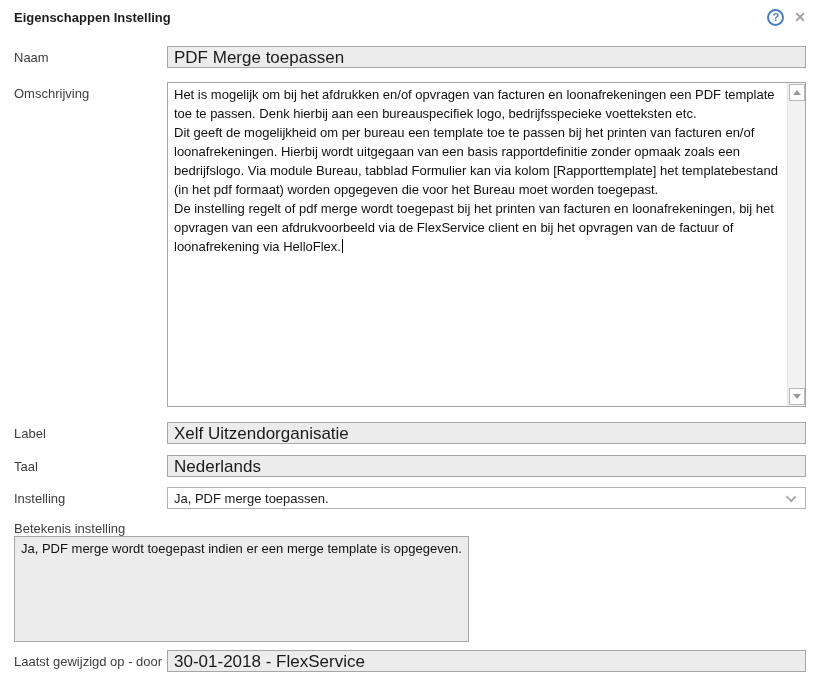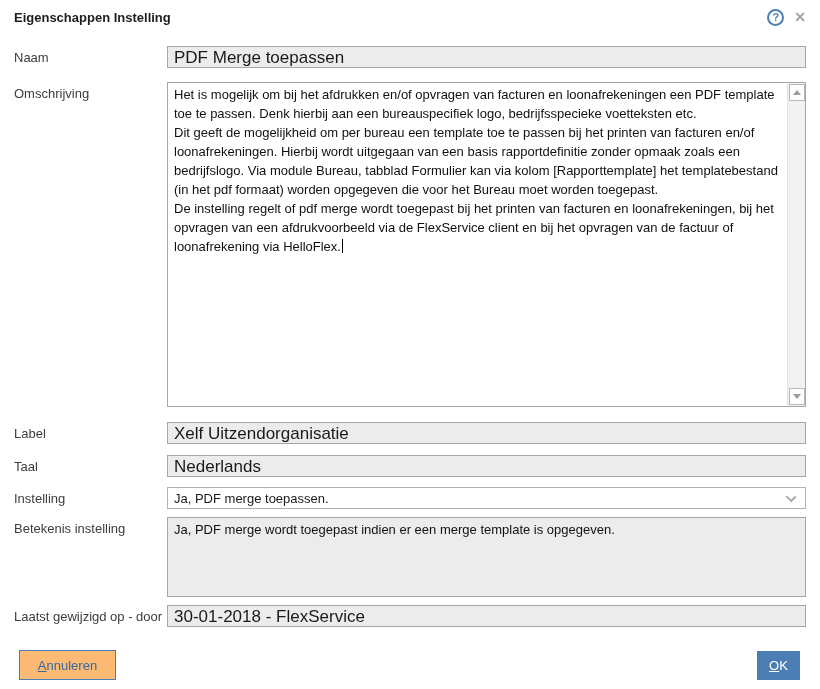--- a/index.html
+++ b/index.html
@@ -89,35 +89,35 @@
   }
   .chevron {
     position: absolute; right: 10px; top: 5px;
     width: 8px; height: 8px;
     border-right: 2px solid #a9a9a9; border-bottom: 2px solid #a9a9a9;
     transform: rotate(45deg) scaleY(0.9);
   }
 
   
   .multiline {
-    width: 100%; height: 80px;
+    width: 100%; height: 106px;
     border: 1px solid #a6a6a6;
     background: #ececec;
     font-size: 13px; color: #111;
     padding: 2px 6px; line-height: 19px;
     overflow: hidden;
   }
 
   
   .mt-title { margin-top: 16px; }
   .mt-oms   { margin-top: 14px; }
   .mt-label { margin-top: 15px; }
   .mt-taal  { margin-top: 11px; }
   .mt-inst  { margin-top: 10px; }
-  .mt-bet   { margin-top: 8px; }
+  .mt-bet   { margin-top: 8px; flex-direction: column; }
   .mt-laat  { margin-top: 8px; }
 
   
   .footer { display: flex; justify-content: space-between; align-items: center; margin-top: 23px; padding: 0 6px 0 5px; }
   .btn { font-family: "Liberation Sans", sans-serif; font-size: 13px; cursor: pointer; }
   .btn-cancel {
     min-width: 97px; height: 30px;
     background: #fdba74; border: 1px solid #4a7eb4; color: #35699f;
     padding: 0 16px;
   }

